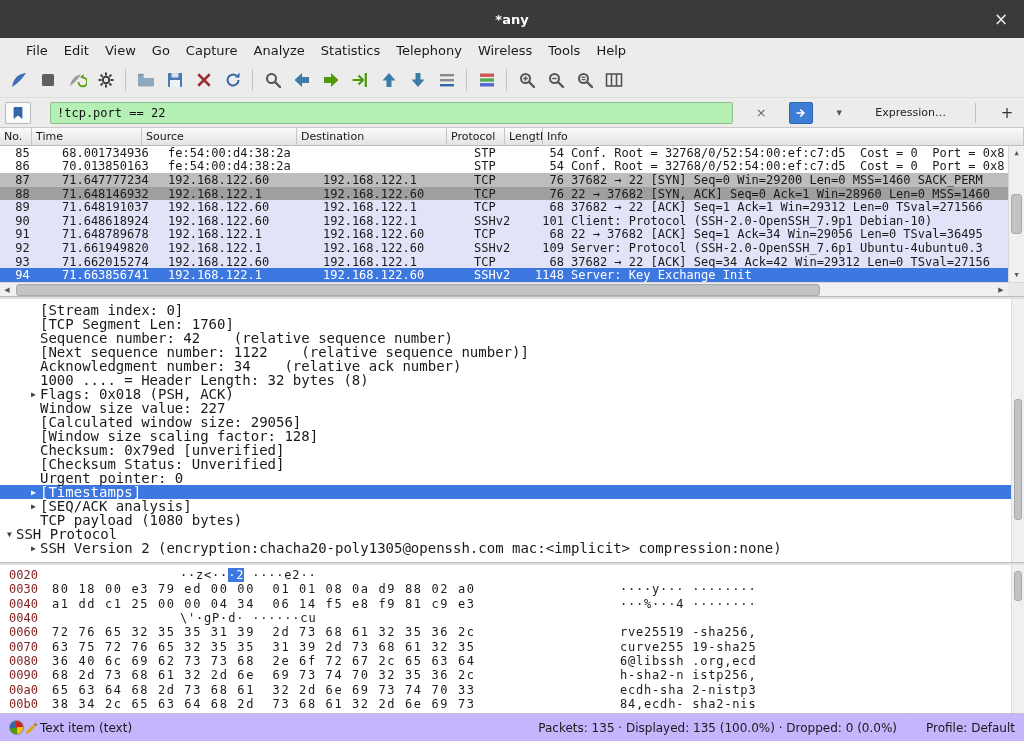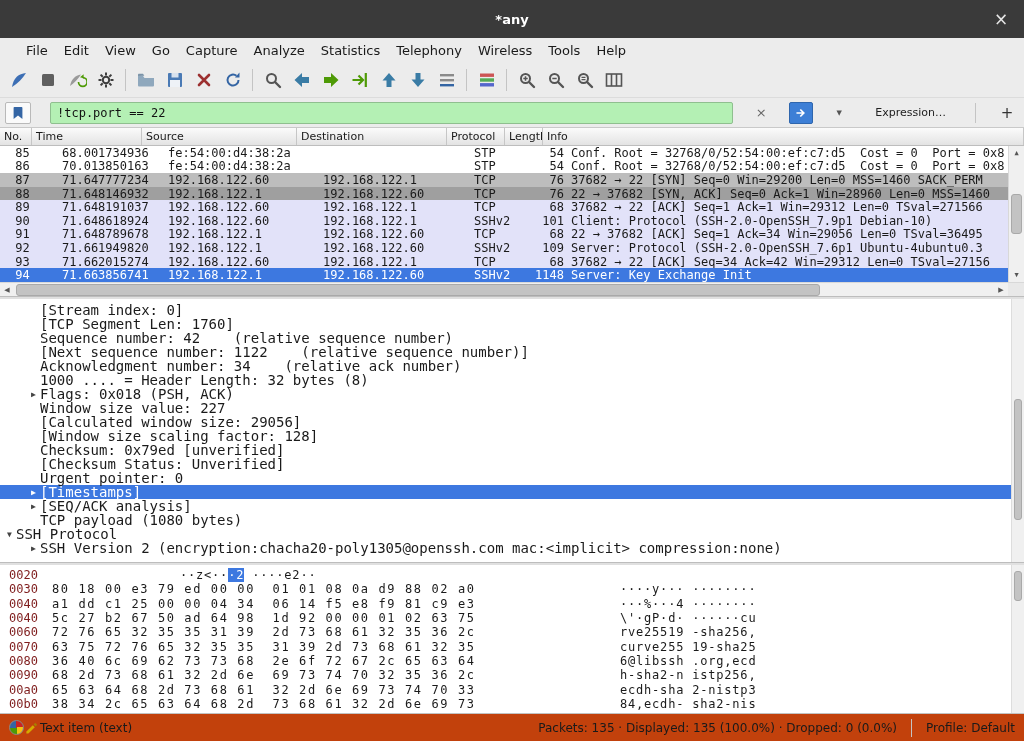--- a/index.html
+++ b/index.html
@@ -81,21 +81,21 @@
   .hexpane{height:148px;background:#fff;font-family:"DejaVu Sans Mono",monospace;font-size:12px;padding-top:3px;overflow:hidden;position:relative;flex:none}
   .hr{height:14.3px;display:flex;align-items:center;white-space:pre}
   .off{width:52px;padding-left:9px;color:#7f1d1d;flex:none}
   .hx{width:440px;letter-spacing:1.6px;flex:none}
   .as{margin-left:128px;letter-spacing:0.8px}
   .hl{background:#3d78e0;color:#fff}
   .xscroll{position:absolute;top:0;right:0;bottom:0;width:13px;background:#f0f0f0;border-left:1px solid #ddd}
   .xthumb{position:absolute;left:2px;right:2px;top:4%;height:20%;background:#c3c3c3;border:1px solid #a9a9a9;border-radius:3px}
 
   
-  .statusbar{height:28px;display:flex;align-items:center;padding:0 9px;background:#c2410c;border-top:1px solid #c2c2c2;font-size:12px;flex:none}
+  .statusbar{height:28px;display:flex;align-items:center;padding:0 9px;background:#c4b5fd;border-top:1px solid #c2c2c2;font-size:12px;flex:none}
   .expert{width:15px;height:15px;border-radius:50%;background:conic-gradient(#cc2222 0 25%,#f5c211 25% 50%,#4e9a06 50% 75%,#3465a4 75% 100%);border:1px solid #888}
   .sb-right{margin-left:auto;display:flex;align-items:center;gap:14px}
   .sb-sep{width:1px;height:18px;background:#c4c4c4}
   svg{display:block}
 </style>
 </head>
 <body>
 
 <div class="window">
 
@@ -330,21 +330,21 @@
         <div class="dthumb"></div>
       </div>
   </div>
 
   <div class="splitter"></div>
 
   <div class="hexpane">
     <div class="hr"><span class="off">0020</span><span class="as"><span>··z&lt;··</span><span class="hl">·2</span><span> ····e2··</span></span></div>
     <div class="hr"><span class="off">0030</span><span class="hx">80 18 00 e3 79 ed 00 00  01 01 08 0a d9 88 02 a0</span><span class="as">····y··· ········</span></div>
     <div class="hr"><span class="off">0040</span><span class="hx">a1 dd c1 25 00 00 04 34  06 14 f5 e8 f9 81 c9 e3</span><span class="as">···%···4 ········</span></div>
-    <div class="hr"><span class="off">0040</span><span class="hx">5c 27 b2 67 50 ad 64 98  1d 92 00 00 01 02 63 75</span><span class="as">\'·gP·d· ······cu</span></div>
+    <div class="hr"><span class="off">0040</span><span class="as">\'·gP·d· ······cu</span></div>
     <div class="hr"><span class="off">0060</span><span class="hx">72 76 65 32 35 35 31 39  2d 73 68 61 32 35 36 2c</span><span class="as">rve25519 -sha256,</span></div>
     <div class="hr"><span class="off">0070</span><span class="hx">63 75 72 76 65 32 35 35  31 39 2d 73 68 61 32 35</span><span class="as">curve255 19-sha25</span></div>
     <div class="hr"><span class="off">0080</span><span class="hx">36 40 6c 69 62 73 73 68  2e 6f 72 67 2c 65 63 64</span><span class="as">6@libssh .org,ecd</span></div>
     <div class="hr"><span class="off">0090</span><span class="hx">68 2d 73 68 61 32 2d 6e  69 73 74 70 32 35 36 2c</span><span class="as">h-sha2-n istp256,</span></div>
     <div class="hr"><span class="off">00a0</span><span class="hx">65 63 64 68 2d 73 68 61  32 2d 6e 69 73 74 70 33</span><span class="as">ecdh-sha 2-nistp3</span></div>
     <div class="hr"><span class="off">00b0</span><span class="hx">38 34 2c 65 63 64 68 2d  73 68 61 32 2d 6e 69 73</span><span class="as">84,ecdh- sha2-nis</span></div>
     <div class="xscroll">
         <div class="xthumb"></div>
       </div>
   </div>

